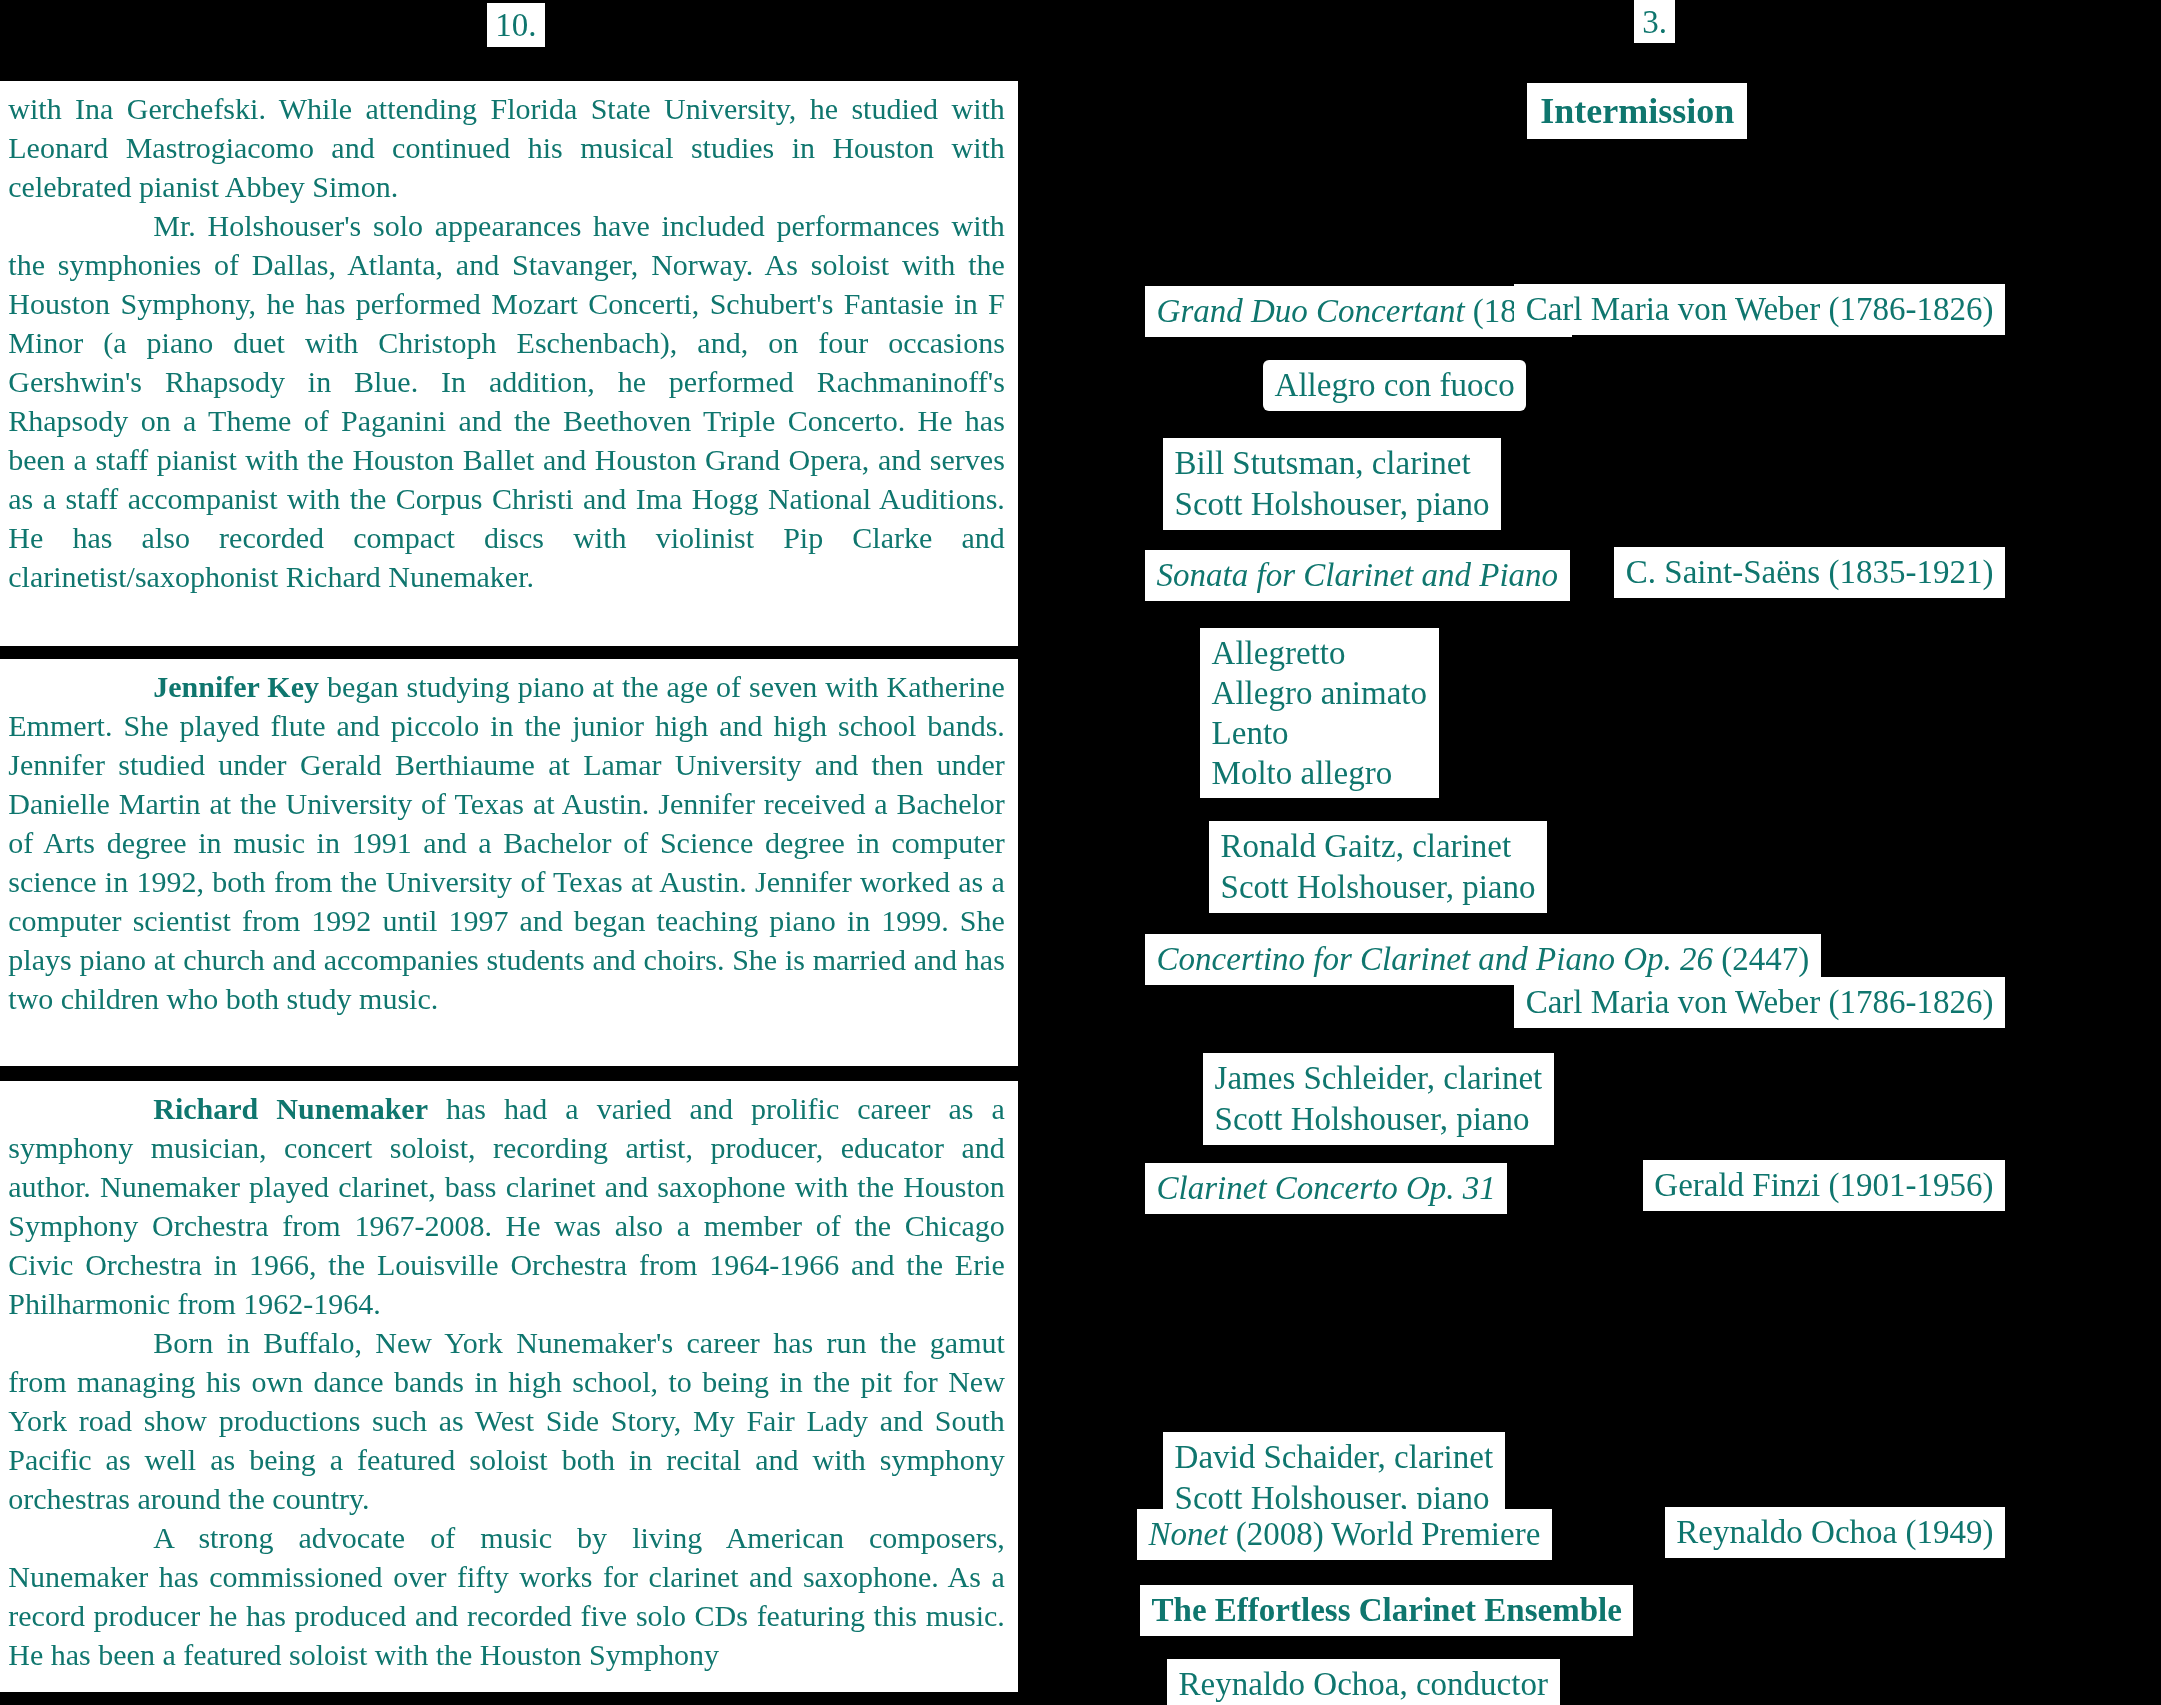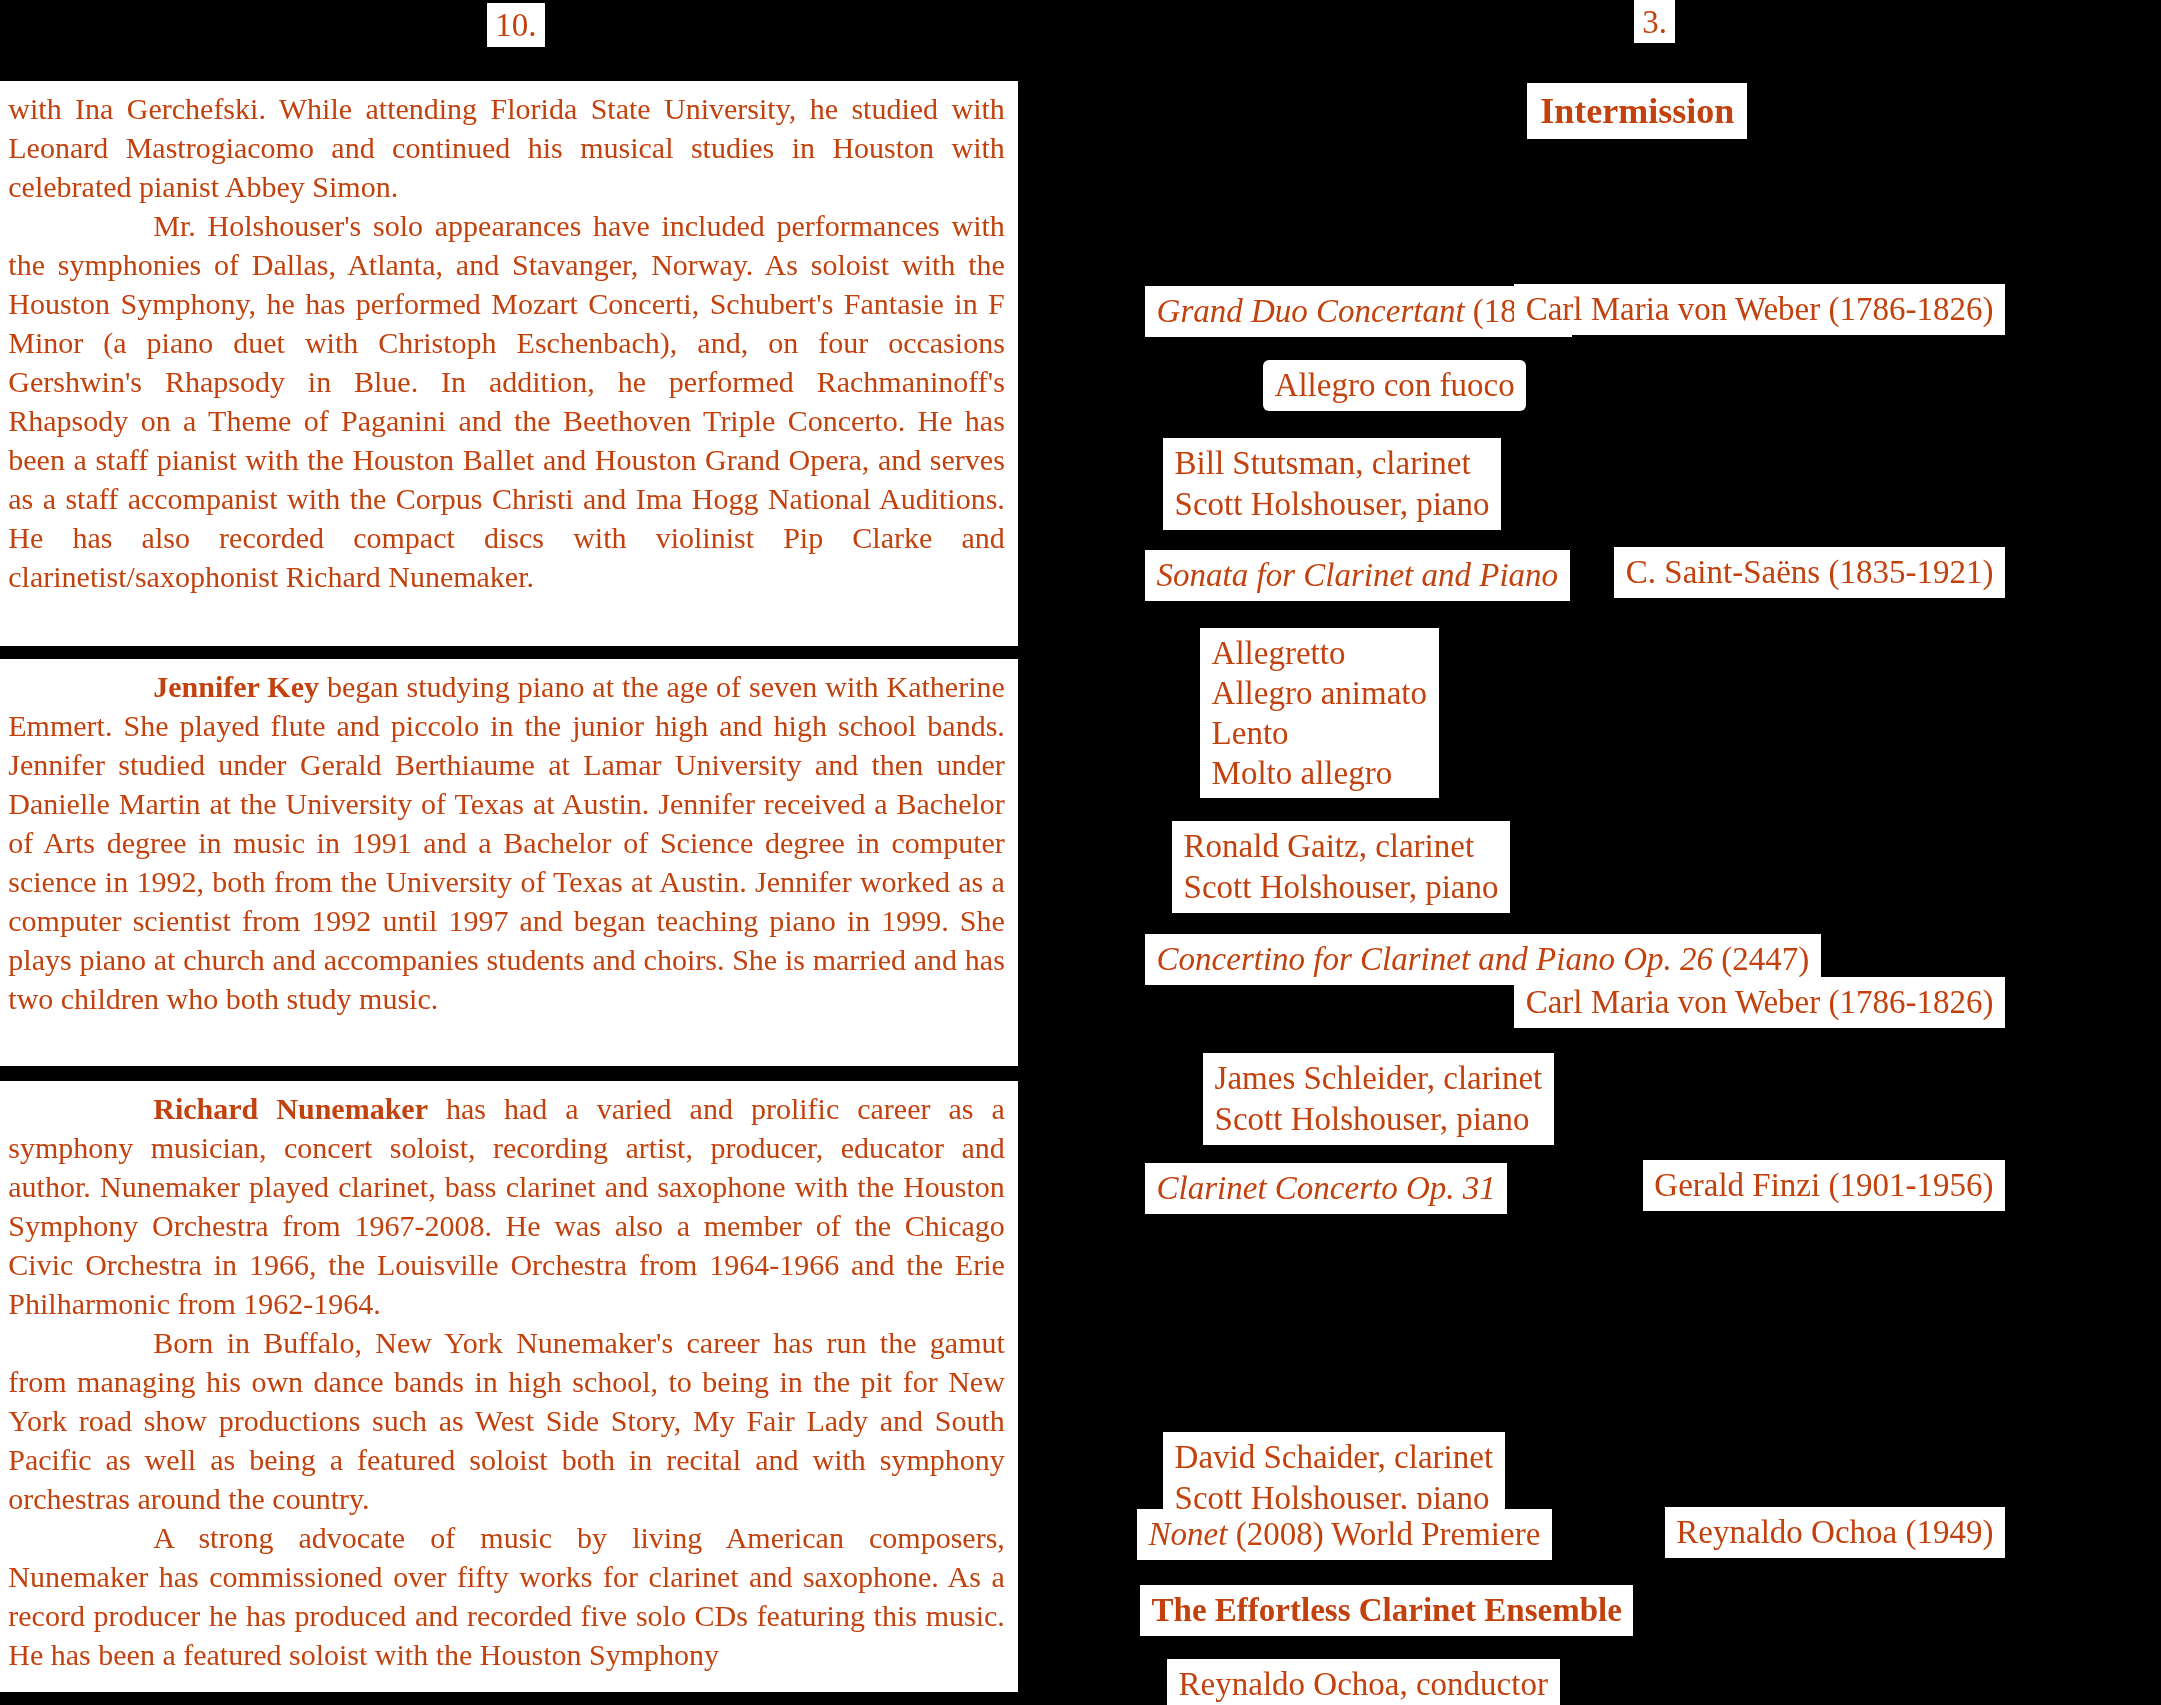--- a/index.html
+++ b/index.html
@@ -3,21 +3,21 @@
 <meta charset="utf-8">
 <style>
   * { margin:0; padding:0; box-sizing:border-box; }
   html, body { background:#000; }
   #page {
     position:relative;
     width:2005px; height:1705px;
     background:#000000;
     overflow:hidden;
     font-family:"Liberation Serif", serif;
-    color:#c2410c;
+    color:#0f766e;
   }
   .pagenum {
     position:absolute;
     background:#ffffff;
     padding:1.7px 8.3px;
     font-size:33px;
     line-height:40px;
   }
   #pn-left  { left:487px;  top:3.3px; }
   #pn-right { left:1634px; top:0px; }
@@ -62,21 +62,21 @@
   #intermission   { left:1527px; top:83px; }
 
   #p1-title       { left:1145px; top:286px; }
   #p1-composer    { top:284px; }
   #p1-movement    { left:1263px; top:360px;border-radius:6px; }
   #p1-performers  { left:1163px; top:438px; }
 
   #p2-title       { left:1145px; top:550px; }
   #p2-composer    { top:547px; }
   #p2-movements   { left:1200px; top:628px; }
-  #p2-performers  { left:1172px; top:821px;font-family:Liberation Serif, serif; }
+  #p2-performers  { left:1209px; top:821px;font-family:Liberation Serif, serif; }
 
   #p3-title       { left:1145px; top:934px; }
   #p3-composer    { top:977px; }
   #p3-performers  { left:1163px; top:1053px;margin-left:40px; }
 
   #p4-title       { left:1145px; top:1163px; }
   #p4-composer    { top:1160px; }
   #p4-movements   { left:1244px; top:1239px; }
   #p4-performers  { left:1163px; top:1432px; }
 

